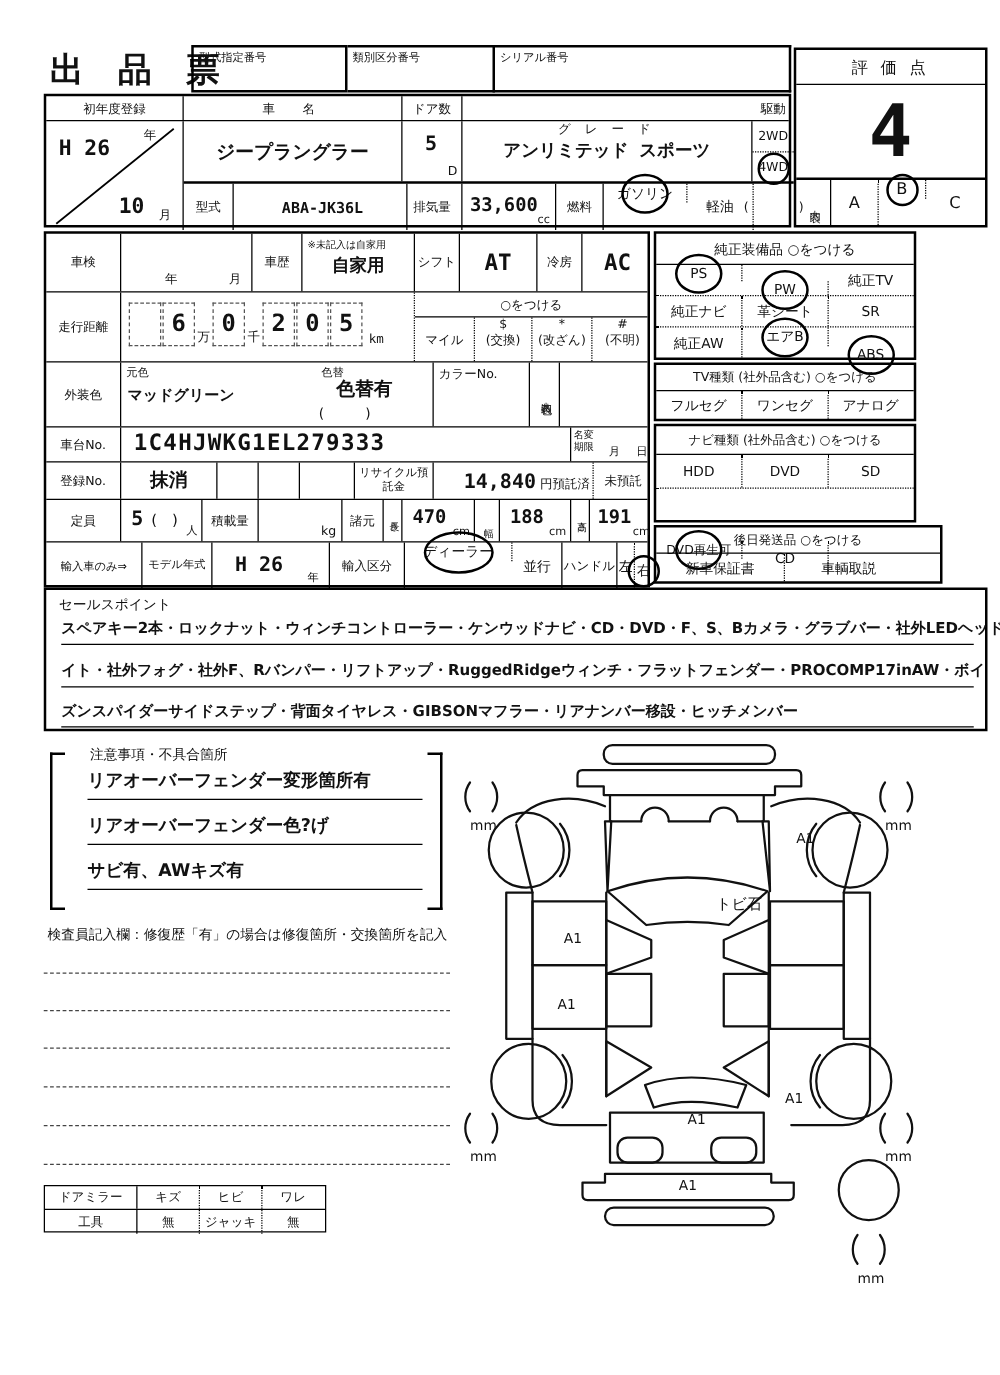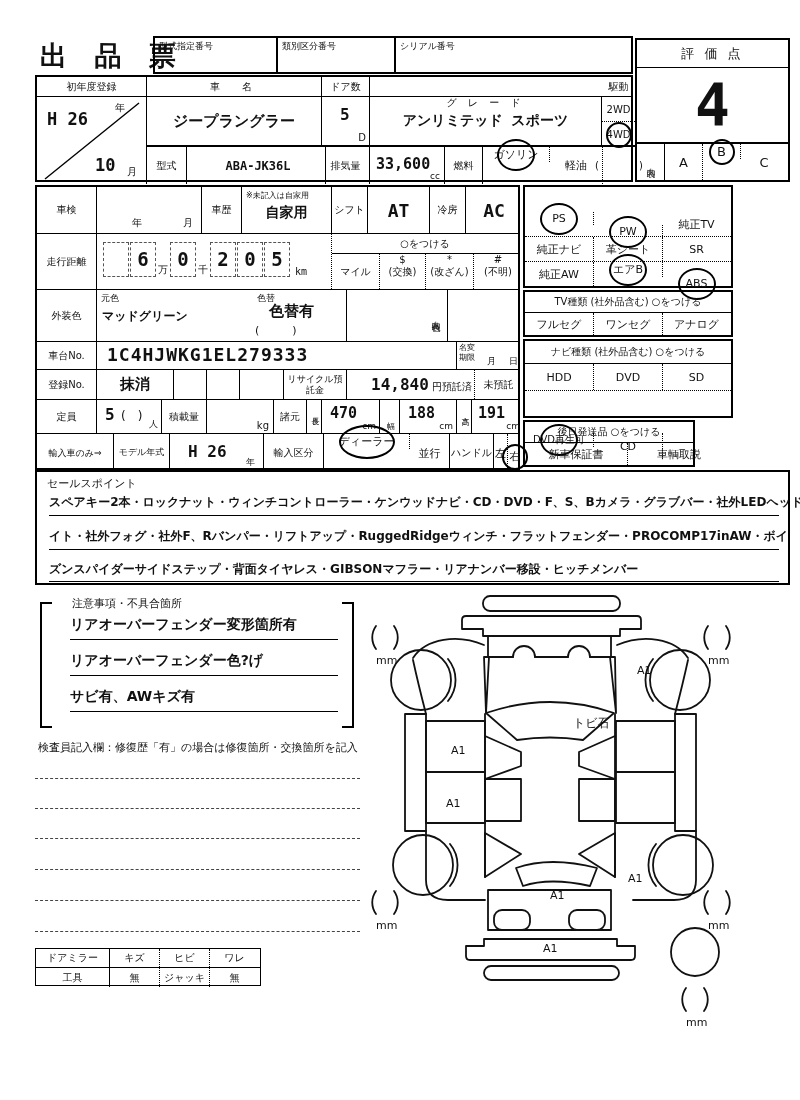--- a/index.html
+++ b/index.html
@@ -159,20 +159,23 @@
 
     <div class="row" style="top:103px;height:52px;">
       <div class="cell lab" style="left:0;width:60px;">外装色</div>
       <div class="cell" style="left:60px;width:250px;">
         <span class="abs" style="left:4px;top:2px;font-size:9px;">元色</span>
         <span class="abs" style="left:5px;top:18px;font-size:12px;font-weight:600;">マッドグリーン</span>
         <span class="abs" style="left:160px;top:2px;font-size:9px;">色替</span>
         <span class="abs" style="left:172px;top:12px;font-size:15px;font-weight:700;">色替有</span>
         <span class="abs" style="left:158px;top:33px;font-size:11px;">(　　　)</span>
       </div>
+      <div class="cell" style="left:310px;width:77px;">
+        <span class="tl" style="font-size:10px;">カラーNo.</span>
+      </div>
       <div class="cell lab" style="left:387px;width:24px;font-size:9px;">
         <span class="vert">内装色</span>
       </div>
       <div class="cell last" style="left:411px;width:74px;"></div>
     </div>
 
     <div class="row" style="top:155px;height:28px;">
       <div class="cell lab" style="left:0;width:60px;">車台No.</div>
       <div class="cell" style="left:60px;width:360px;">
         <span class="abs" style="left:10px;top:2px;font-size:18px;font-family:'DejaVu Sans Mono',monospace;font-weight:700;letter-spacing:1px;">1C4HJWKG1EL279333</span>
@@ -243,20 +246,21 @@
       <div class="cell lab" style="left:227px;width:60px;">輸入区分</div>
       <div class="cell dot lab mk-lg marked" style="left:287px;width:86px;font-size:11px;">ディーラー</div>
       <div class="cell lab" style="left:373px;width:40px;font-size:11px;">並行</div>
       <div class="cell lab" style="left:413px;width:44px;">ハンドル</div>
       <div class="cell dot lab" style="left:457px;width:14px;font-size:11px;">左</div>
       <div class="cell last lab mk-sm marked" style="left:471px;width:14px;font-size:11px;">右</div>
     </div>
   </div>
 
   <div class="abs bx" style="left:523px;top:185px;width:210px;height:103px;">
+    <div class="row" style="top:0;height:25px;display:flex;align-items:center;justify-content:center;font-size:11px;">純正装備品 ○をつける</div>
     <div class="abs" style="left:0;right:0;top:25px;height:25px;border-bottom:1.3px dotted #000;">
       <div class="cell dot lab marked" style="left:0;width:69px;font-size:11px;">PS</div>
       <div class="cell dot lab marked" style="left:69px;width:69px;font-size:11px;">PW</div>
       <div class="cell last lab" style="left:138px;width:67px;font-size:11px;">純正TV</div>
     </div>
     <div class="abs" style="left:0;right:0;top:50px;height:25px;border-bottom:1.3px dotted #000;">
       <div class="cell dot lab" style="left:0;width:69px;font-size:11px;">純正ナビ</div>
       <div class="cell dot lab" style="left:69px;width:69px;font-size:11px;">革シート</div>
       <div class="cell last lab" style="left:138px;width:67px;font-size:11px;">SR</div>
     </div>
@@ -283,21 +287,21 @@
       <div class="cell dot lab" style="left:69px;width:69px;font-size:11px;">DVD</div>
       <div class="cell last lab" style="left:138px;width:67px;font-size:11px;">SD</div>
     </div>
     <div class="abs" style="left:0;right:0;top:50px;height:26px;margin-top:42px;">
       <div class="cell dot lab marked" style="left:0;width:69px;font-size:10px;">DVD再生可</div>
       <div class="cell dot lab" style="left:69px;width:69px;font-size:11px;">CD</div>
       <div class="cell last lab" style="left:138px;width:67px;font-size:11px;"></div>
     </div>
   </div>
 
-  <div class="abs bx" style="left:523px;top:420px;width:172px;height:47px;">
+  <div class="abs bx" style="left:523px;top:420px;width:231px;height:47px;">
     <div class="row" style="top:0;height:21px;display:flex;align-items:center;justify-content:center;font-size:10px;">後日発送品 ○をつける</div>
     <div class="abs" style="left:0;right:0;top:21px;bottom:0;">
       <div class="cell dot lab" style="left:0;width:103px;font-size:11px;">新車保証書</div>
       <div class="cell last lab" style="left:103px;width:102px;font-size:11px;">車輌取説</div>
     </div>
   </div>
 
   <div class="abs bx" style="left:35px;top:470px;width:755px;height:115px;">
     <div class="abs" style="left:10px;top:4px;font-size:11px;">セールスポイント</div>
     <div class="abs uline" style="left:12px;top:22px;width:730px;height:22px;font-size:12px;font-weight:700;white-space:nowrap;">スペアキー2本・ロックナット・ウィンチコントローラー・ケンウッドナビ・CD・DVD・F、S、Bカメラ・グラブバー・社外LEDヘッドラ</div>

